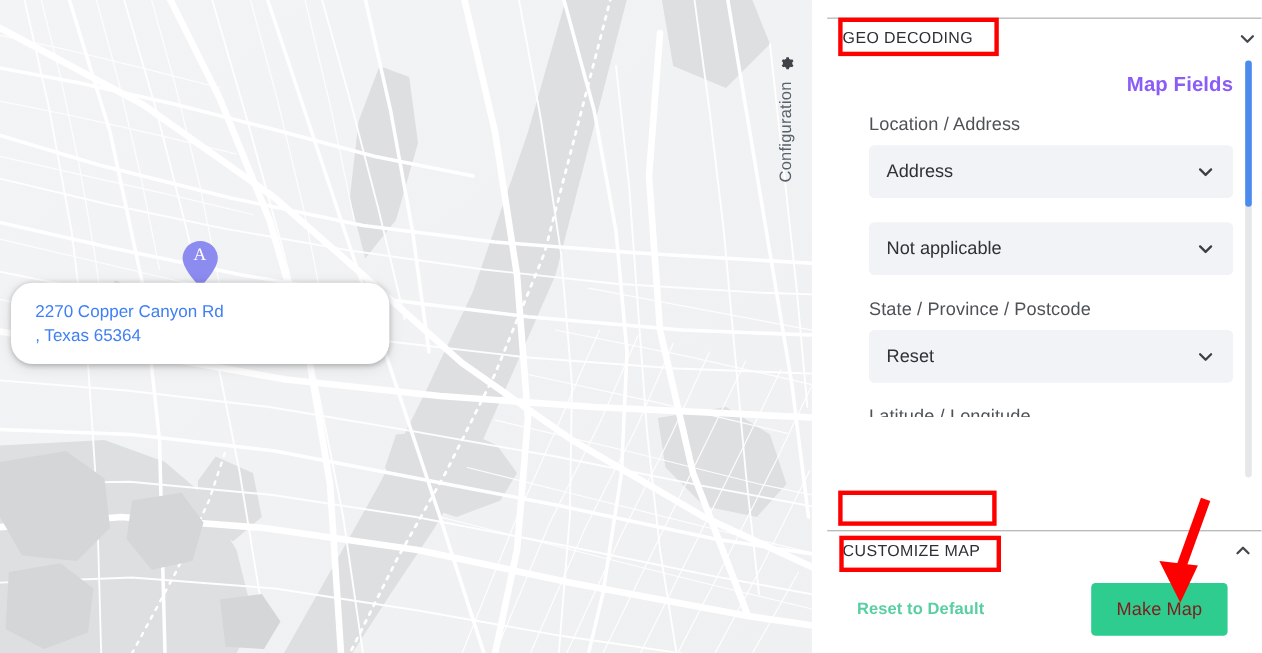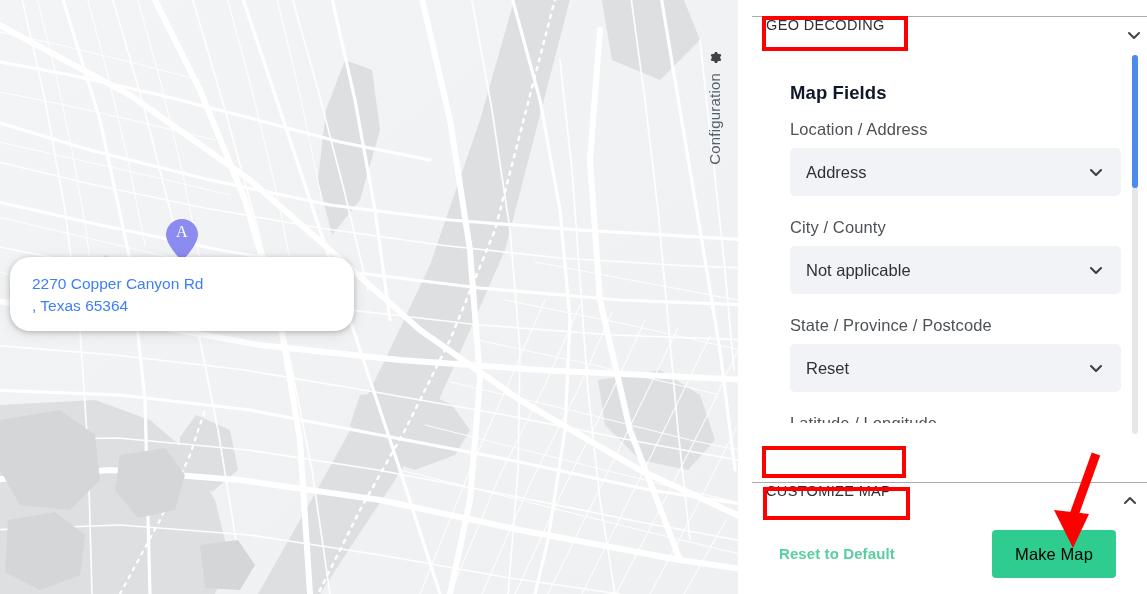--- a/index.html
+++ b/index.html
@@ -56,21 +56,21 @@
     white-space: nowrap;
   }
 
   
   #panel {
     position: absolute; left: 752px; top: 0; width: 395px; height: 594px;
     background:#ffffff;
   }
 
   .acc-header {
-    position: relative; height: 36px; display:flex; 
+    position: relative; height: 36px; display:flex; align-items:center;
     border-top: 1px solid #a9abad;
     padding-left: 14px; padding-right: 2px;
   }
   .acc-title {
     font-size: 14.5px; color:#2c2f33; letter-spacing: 0.35px;
     font-family:"Liberation Sans", sans-serif;
   }
   .acc-chev {
     position:absolute; right: 8px; top: 50%; transform: translateY(-50%);
     width: 18px; height: 18px; color:#44484d;
@@ -80,22 +80,22 @@
   
   #geo-header { position:absolute; left:0; top:16px; width:395px; }
   #geo-header .acc-chev { right: 4px; }
 
   
   #geo-body {
     position:absolute; left:0; top:54px; width:395px; height:380px;
     overflow:hidden; padding: 0 26px 0 38px;
   }
   #geo-title {
-    font-size: 18.5px; font-weight: bold; color:#0f172a;
-    margin-top: 28px; margin-bottom: 16px; letter-spacing:0.1px;
+    font-size: 18.5px; font-weight: bold; color:#8b5cf6;
+    margin-top: 12px; margin-bottom: 16px; letter-spacing:0.1px;text-align:right;
   }
   .field-label {
     font-size: 16.5px; color:#4d5257; margin-bottom: 9px; letter-spacing:0.1px;
   }
   .field-select {
     position: relative;
     height: 48px; background:#f1f3f6; border-radius: 5px;
     display:flex; align-items:center; padding-left: 16px;
     margin-bottom: 22px;
   }
@@ -131,21 +131,21 @@
     display:flex; align-items:center;
   }
   #reset-link {
     position:absolute; left: 27px; top: 25px;
     font-size: 15px; color:#58cfa0; font-weight:bold;
     letter-spacing:0.1px; cursor:pointer;
   }
   #make-map-btn {
     position:absolute; left: 240px; top: 10px;
     width: 124px; height: 48px; background:#2ecc8f;
-    border:none; border-radius: 4px; color:#000000;
+    border:none; border-radius: 4px; color:#7f1d1d;
     font-size: 16.5px; font-family:"Liberation Sans", sans-serif;
     cursor:pointer; letter-spacing:0.1px;
   }
 
   
   .anno-box {
     position:absolute; border: 4px solid #fe0000; background: transparent;
     pointer-events:none;
   }
   #anno-geo       { left: 762px; top: 16px;  width: 146px; height: 35px; }
@@ -301,21 +301,20 @@
       <div class="field-label">Location / Address</div>
       <div class="field-select">
         <span class="sel-value">Address</span>
         <span class="sel-chev">
           <svg viewBox="0 0 18 18" fill="none" stroke="currentColor" stroke-width="2.1" stroke-linecap="round" stroke-linejoin="round">
             <path d="M4 7 L9 12 L14 7"></path>
           </svg>
         </span>
       </div>
 
-      <div class="field-label">City / County</div>
       <div class="field-select">
         <span class="sel-value">Not applicable</span>
         <span class="sel-chev">
           <svg viewBox="0 0 18 18" fill="none" stroke="currentColor" stroke-width="2.1" stroke-linecap="round" stroke-linejoin="round">
             <path d="M4 7 L9 12 L14 7"></path>
           </svg>
         </span>
       </div>
 
       <div class="field-label">State / Province / Postcode</div>

